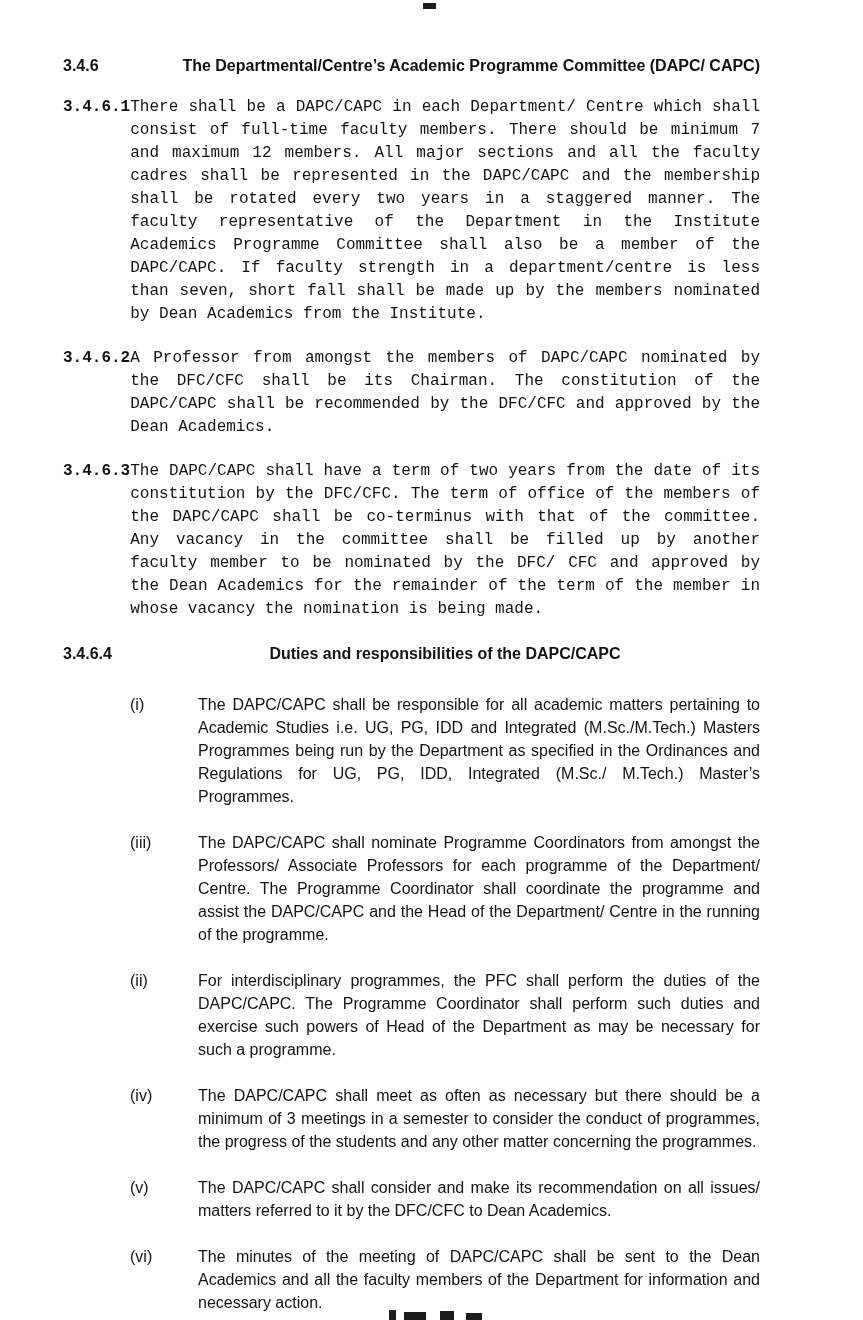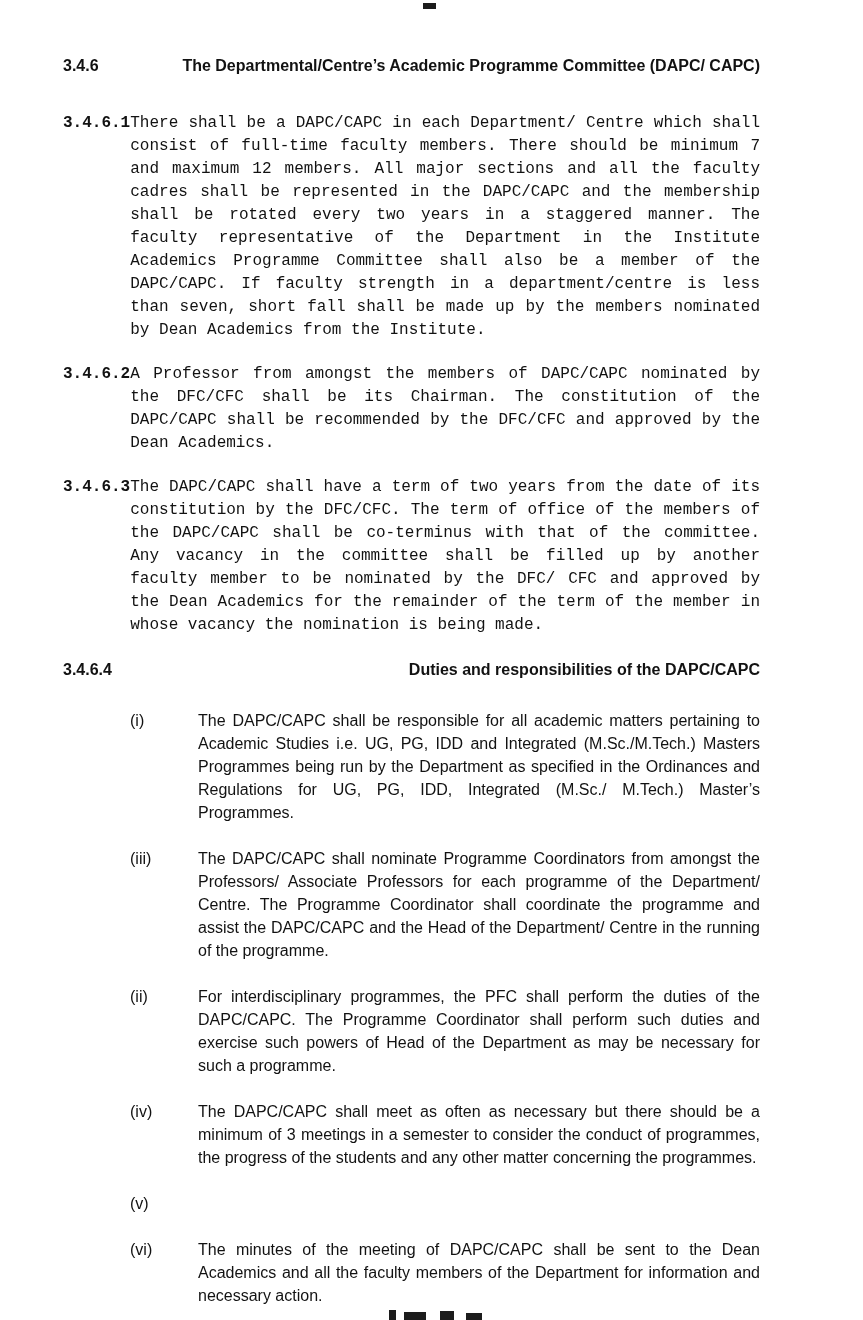--- a/index.html
+++ b/index.html
@@ -23,25 +23,25 @@
   .row { display: flex; align-items: flex-start; }
   .num {
     flex: 0 0 67px;
     font-weight: 700;
     white-space: nowrap;
   }
   .bodytext {
     flex: 1 1 auto;
     text-align: justify;
   }
-  .heading { font-weight: 700; margin-bottom: 35px; }
+  .heading { font-weight: 700; margin-bottom: 19px; }
   .heading .title { flex: 1 1 auto; text-align: right; }
   .para { margin-bottom: 21px; font-family: Liberation Mono, monospace; }
   .duties { font-weight: 700; margin-bottom: 28px; }
-  .duties .title { flex: 1 1 auto; text-align: right; }
+  .duties .title { flex: 1 1 auto; text-align: center; }
   .list-row {
     display: flex;
     align-items: flex-start;
     margin-bottom: 23px;
     padding-left: 67px;
   }
   .marker { flex: 0 0 68px; white-space: nowrap; }
   .artifact {
     position: absolute;
     background: #1c1c1c;
@@ -99,20 +99,21 @@
     <span class="bodytext">For interdisciplinary programmes, the PFC shall perform the duties of the DAPC/CAPC. The Programme Coordinator shall perform such duties and exercise such powers of Head of the Department as may be necessary for such a programme.</span>
   </div>
 
   <div class="list-row">
     <span class="marker">(iv)</span>
     <span class="bodytext">The DAPC/CAPC shall meet as often as necessary but there should be a minimum of 3 meetings in a semester to consider the conduct of programmes, the progress of the students and any other matter concerning the programmes.</span>
   </div>
 
   <div class="list-row">
     <span class="marker">(v)</span>
+    <span class="bodytext">The DAPC/CAPC shall consider and make its recommendation on all issues/ matters referred to it by the DFC/CFC to Dean Academics.</span>
   </div>
 
   <div class="list-row">
     <span class="marker">(vi)</span>
     <span class="bodytext">The minutes of the meeting of DAPC/CAPC shall be sent to the Dean Academics and all the faculty members of the Department for information and necessary action.</span>
   </div>
 
   <div class="artifact a-b1"></div>
   <div class="artifact a-b2"></div>
   <div class="artifact a-b3"></div>

